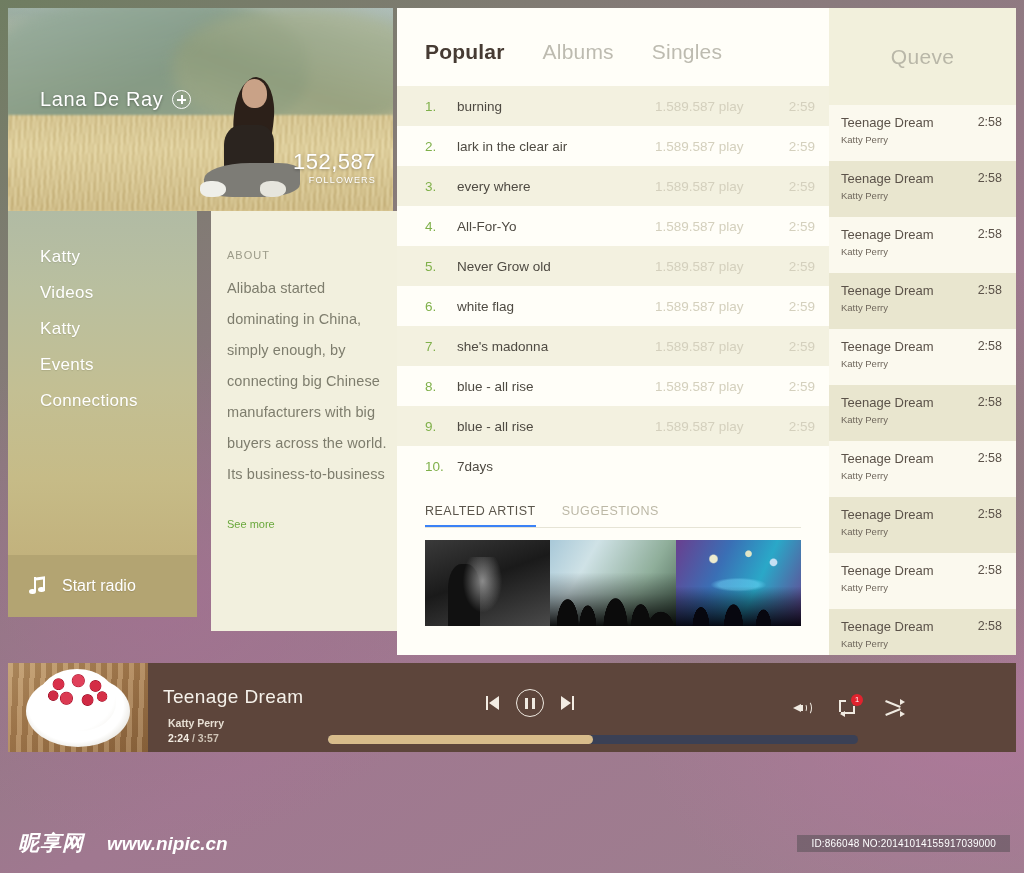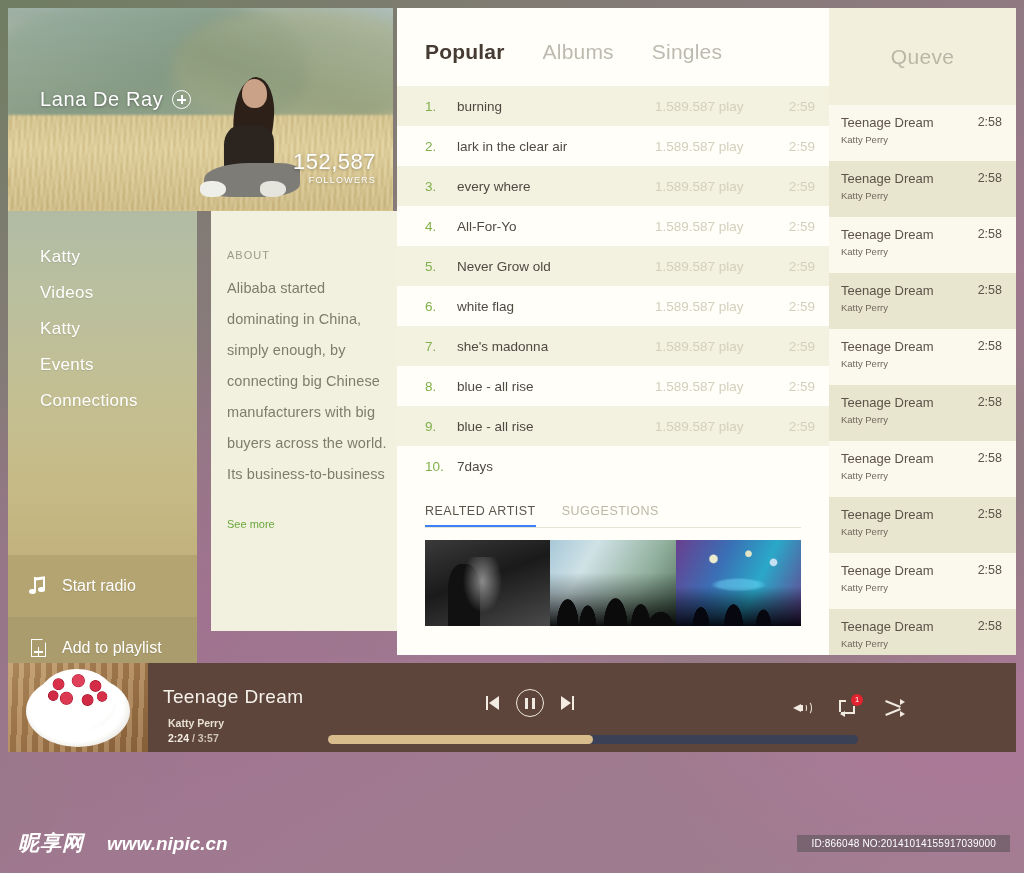--- a/index.html
+++ b/index.html
@@ -430,29 +430,20 @@
   <div id="action-radio">
     <span class="ic ic-note">
       <i class="stem1"></i>
         <i class="stem2"></i>
         <i class="beam"></i>
         <i class="ball1"></i>
         <i class="ball2"></i>
     </span>
     <span>Start radio</span>
   </div>
-  <div id="action-playlist">
-    <span class="ic ic-pageplus">
-      <i class="sheet"></i>
-        <i class="fold"></i>
-        <i class="ph"></i>
-        <i class="pv"></i>
-    </span>
-    <span>Add to playlist</span>
-  </div>
 
   <div id="about">
     <div id="about-title">ABOUT</div>
     <div id="about-text">Alibaba started dominating in China, simply enough, by connecting big Chinese manufacturers with big buyers across the world. Its business-to-business</div>
     <div id="about-more">See more</div>
   </div>
 
   <div id="main">
     <div id="tabs">
       <div class="tab active">Popular</div>

